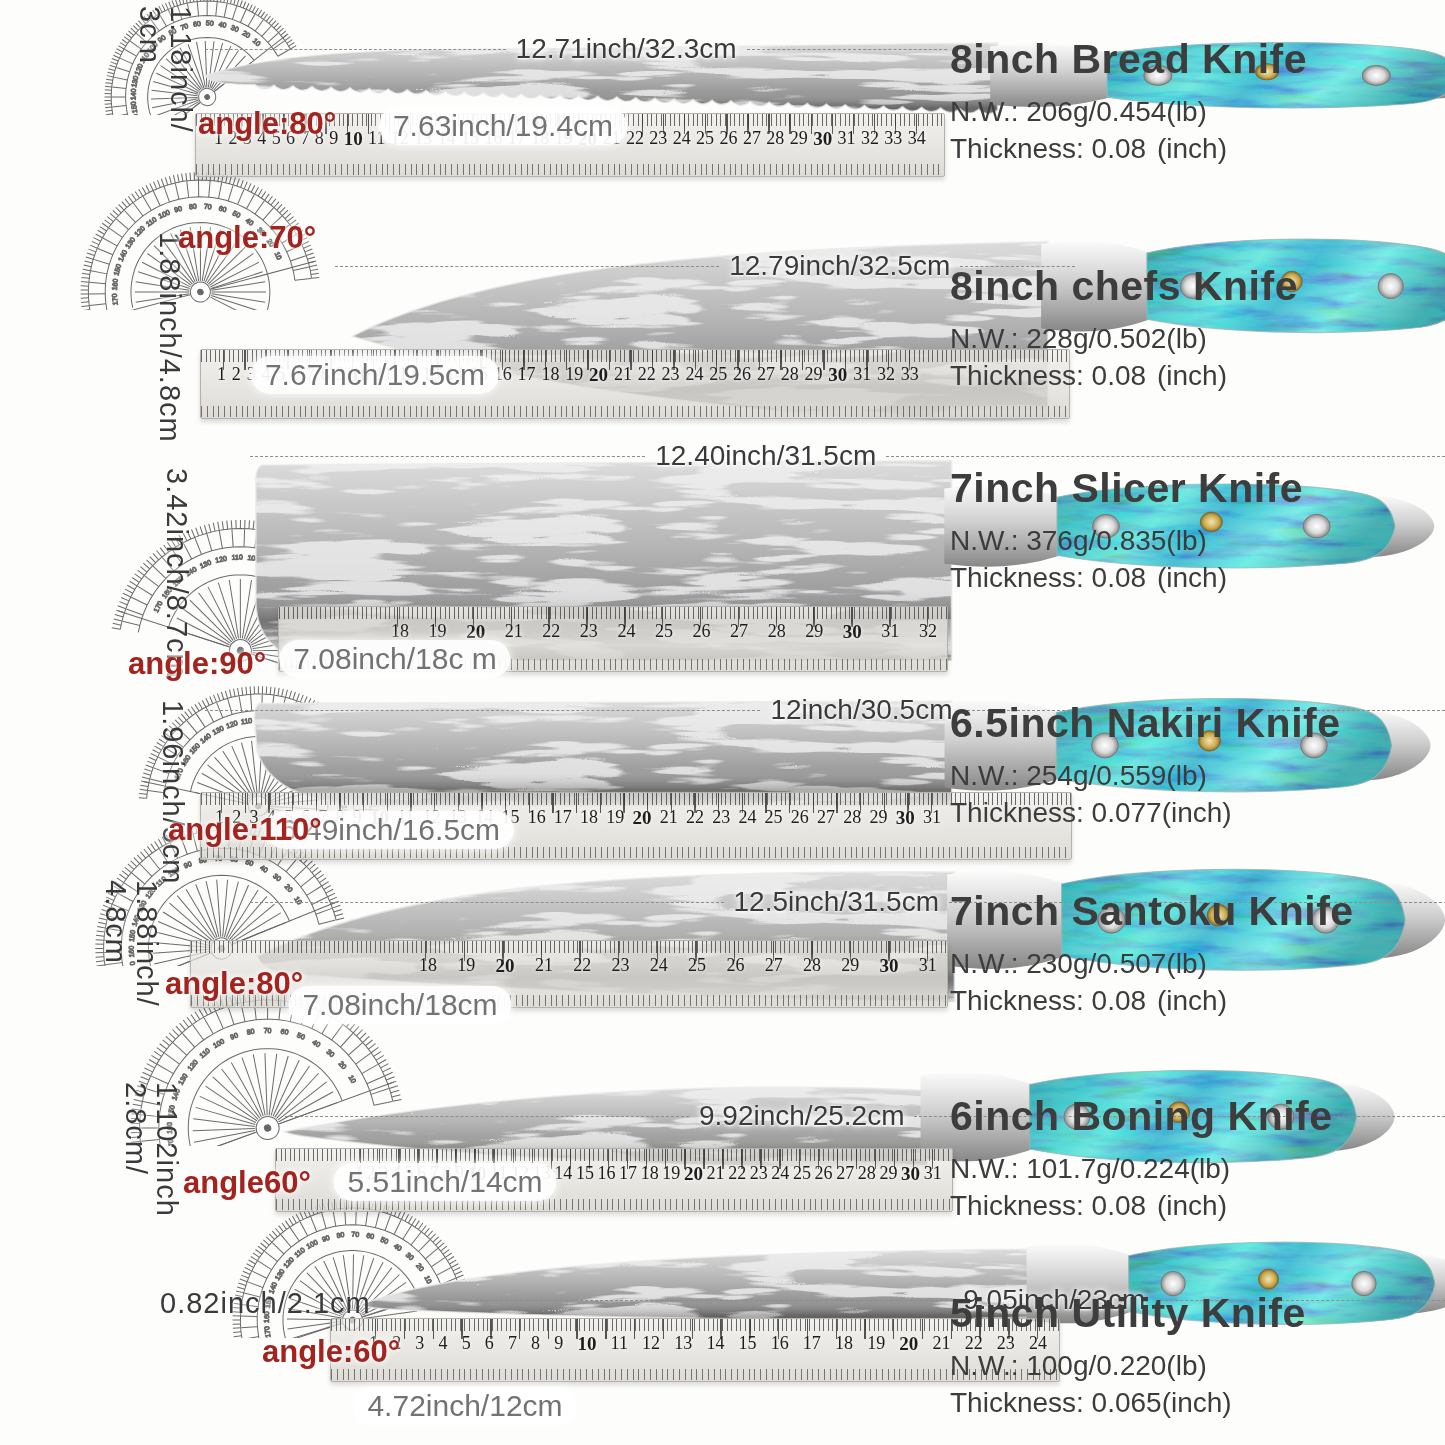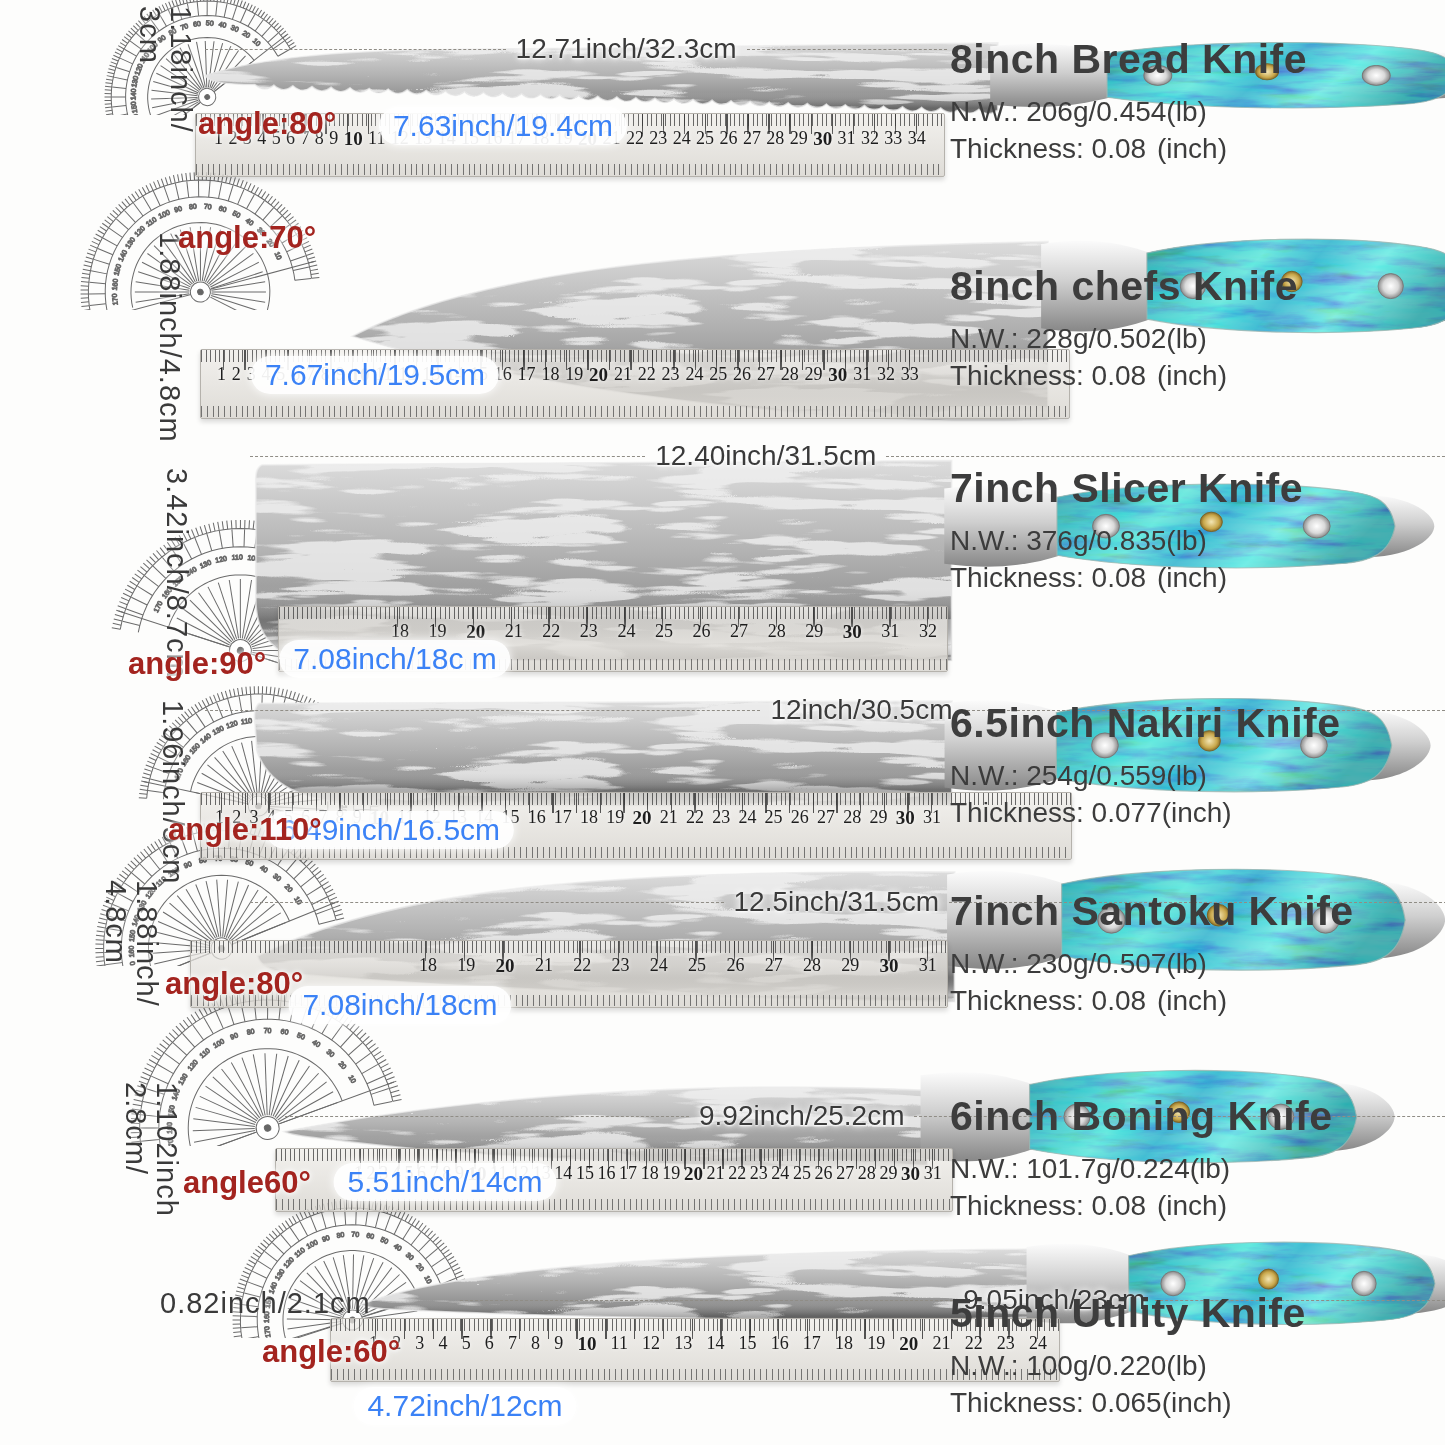--- a/index.html
+++ b/index.html
@@ -19,21 +19,21 @@
          font-family:"Liberation Serif",serif;font-size:18px;color:#1d1d1d}
   .r-nums span{text-shadow:0 0 4px rgba(255,255,255,.9)}
   .r-nums .b{font-weight:700;font-size:19px}
   .r-ticks-bottom{position:absolute;bottom:1px;left:0;right:0;height:11px;
          background:repeating-linear-gradient(90deg,rgba(70,70,70,.7) 0 1px,transparent 1px 5.8px)}
   .dim{position:absolute;display:flex;align-items:center;z-index:6}
   .dl{border-top:1.5px dashed #908d86;height:0}
   .dim-label{padding:0 10px;font-size:28px;color:#3a3a3a;white-space:nowrap;
          text-shadow:0 0 6px #fff,0 0 10px #fff,0 1px 2px #fff}
   .blabel{position:absolute;transform:translate(-50%,-50%);background:rgba(255,255,255,.93);
-         border-radius:22px;padding:2px 14px;font-size:30px;color:#3b82f6;z-index:6;white-space:nowrap;
+         border-radius:22px;padding:2px 14px;font-size:30px;color:#737373;z-index:6;white-space:nowrap;
          box-shadow:0 0 10px rgba(255,255,255,.95)}
   .vlabel{position:absolute;font-size:29px;color:#3a3a3a;transform-origin:left top;
          transform:rotate(90deg);white-space:pre-line;line-height:31px;letter-spacing:1px;z-index:6;
          text-shadow:0 0 5px #fff}
   .vlabel-h{transform:none;white-space:nowrap}
   .angle{position:absolute;font-size:31px;font-weight:700;color:#a3241f;z-index:6;white-space:nowrap;
          text-shadow:0 0 5px #fff,0 0 8px #fff}
   .info{position:absolute;z-index:6;width:500px}
   .title{font-size:41px;font-weight:700;color:#3d3d3d;margin:0 0 10px;letter-spacing:.5px}
   .spec{display:flex;font-size:28px;color:#3c3c3c;line-height:37px}
@@ -620,20 +620,25 @@
           <span>27</span>
           <span>28</span>
           <span>29</span>
           <span class="b">30</span>
           <span>31</span>
           <span>32</span>
           <span>33</span>
         </div>
       <div class="r-ticks-bottom"></div>
     </div>
+    <div class="dim" style="left: 335px; top: 250px; width: 740px;">
+      <span class="dl" style="flex-grow: 0.77;"></span>
+      <span class="dim-label">12.79inch/32.5cm</span>
+      <span class="dl" style="flex-grow: 0.23;"></span>
+    </div>
     <div class="blabel" style="left: 375px; top: 375px;">7.67inch/19.5cm</div>
     <div class="vlabel" style="left: 185px; top: 232px;">1.88inch/4.8cm</div>
     <div class="angle" style="left: 178px; top: 220px;">angle:70°</div>
     <div class="info" style="left: 950px; top: 263px;">
       <div class="title">8inch chefs Knife</div>
       <div class="spec">
         <span class="val">N.W.: 228g/0.502</span>
         <span class="unit">(lb)</span>
       </div>
       <div class="spec">

